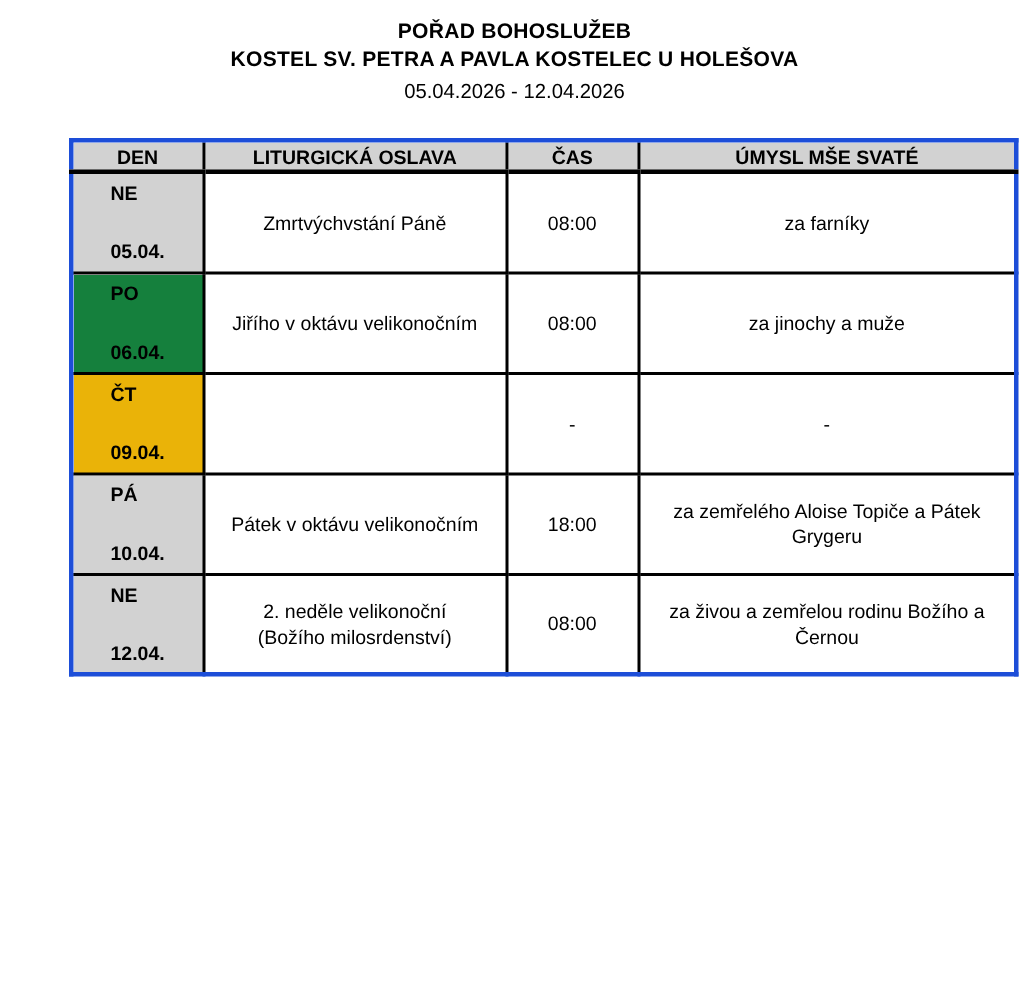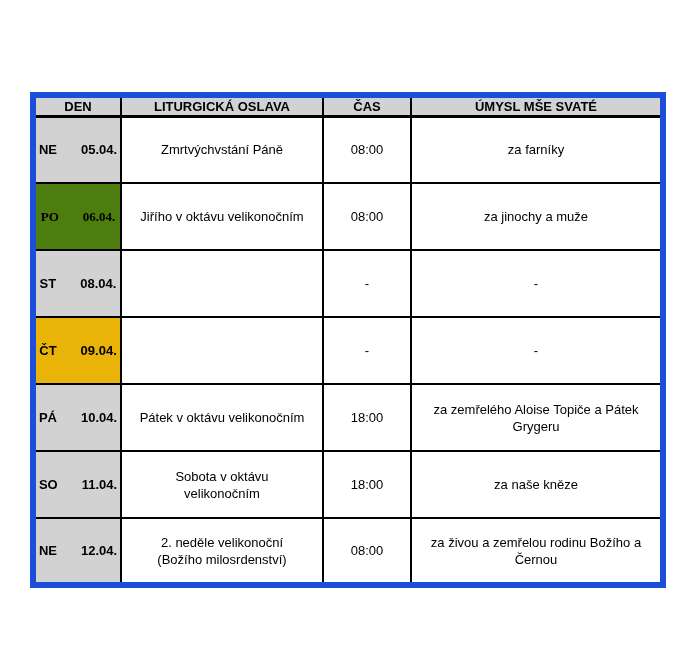--- a/index.html
+++ b/index.html
@@ -31,25 +31,25 @@
   }
   .title-line3 {
     font-size: 13.5px;
     font-weight: normal;
     line-height: 20px;
     margin-top: 2px;
   }
 
   table.schedule {
     position: absolute;
-    left: 30px;
+    left: 46px;
     top: 92px;
     width: 630px;
     border-collapse: collapse;
-    border: 6px solid #1d4ed8;
+    border: 3px solid #1d4ed8;
     table-layout: fixed;
   }
   table.schedule th,
   table.schedule td {
     border: 2px solid #000000;
     font-size: 13px;
     text-align: center;
     vertical-align: middle;
     padding: 1px 2px;
     overflow: hidden;
@@ -69,38 +69,44 @@
 
   td.day-cell {
     font-weight: bold;
     white-space: nowrap;
   }
   td.day-cell .day-wrap {
     display: inline-flex;
     justify-content: center;
     align-items: flex-start;
     gap: 24px;
+    flex-direction: column;
   }
   td.cel-cell .cel-text {
     display: inline-block;
     max-width: 165px;
     line-height: 17px;
   }
   td.int-cell .int-text {
     display: inline-block;
     max-width: 248px;
     line-height: 17px;
     text-align: center;
   }
 </style>
 </head>
 <body>
 
 <div class="page">
 
+  <div class="title-block">
+    <div class="title-line1">POŘAD BOHOSLUŽEB</div>
+    <div class="title-line2">KOSTEL SV. PETRA A PAVLA KOSTELEC U HOLEŠOVA</div>
+    <div class="title-line3">05.04.2026 - 12.04.2026</div>
+  </div>
 
   <table class="schedule">
     <colgroup>
       <col class="c-day">
         <col class="c-cel">
         <col class="c-time">
         <col class="c-int">
     </colgroup>
     <thead>
       <tr>
@@ -116,40 +122,29 @@
           <span class="day-wrap">
               <span>NE</span>
               <span>05.04.</span>
             </span>
         </td>
         <td class="cel-cell"><span class="cel-text">Zmrtvýchvstání Páně</span></td>
         <td class="time-cell">08:00</td>
         <td class="int-cell"><span class="int-text">za farníky</span></td>
       </tr>
       <tr>
-        <td class="day-cell shaded" style="background: #4d7c0f; font-family: Liberation Serif, serif;">
+        <td class="day-cell shaded" style="background: #15803d;">
           <span class="day-wrap">
               <span>PO</span>
               <span>06.04.</span>
             </span>
         </td>
         <td class="cel-cell"><span class="cel-text">Jiřího v oktávu velikonočním</span></td>
         <td class="time-cell">08:00</td>
         <td class="int-cell"><span class="int-text">za jinochy a muže</span></td>
-      </tr>
-      <tr>
-        <td class="day-cell shaded" style="background: rgb(210, 210, 210);">
-          <span class="day-wrap">
-              <span>ST</span>
-              <span>08.04.</span>
-            </span>
-        </td>
-        <td class="cel-cell"><span class="cel-text"></span></td>
-        <td class="time-cell">-</td>
-        <td class="int-cell"><span class="int-text">-</span></td>
       </tr>
       <tr>
         <td class="day-cell shaded" style="background: #eab308;">
           <span class="day-wrap">
               <span>ČT</span>
               <span>09.04.</span>
             </span>
         </td>
         <td class="cel-cell"><span class="cel-text"></span></td>
         <td class="time-cell">-</td>
@@ -162,31 +157,20 @@
               <span>10.04.</span>
             </span>
         </td>
         <td class="cel-cell"><span class="cel-text">Pátek v oktávu velikonočním</span></td>
         <td class="time-cell">18:00</td>
         <td class="int-cell"><span class="int-text">za zemřelého Aloise Topiče a Pátek Grygeru</span></td>
       </tr>
       <tr>
         <td class="day-cell shaded" style="background: rgb(210, 210, 210);">
           <span class="day-wrap">
-              <span>SO</span>
-              <span>11.04.</span>
-            </span>
-        </td>
-        <td class="cel-cell"><span class="cel-text">Sobota v oktávu velikonočním</span></td>
-        <td class="time-cell">18:00</td>
-        <td class="int-cell"><span class="int-text">za naše kněze</span></td>
-      </tr>
-      <tr>
-        <td class="day-cell shaded" style="background: rgb(210, 210, 210);">
-          <span class="day-wrap">
               <span>NE</span>
               <span>12.04.</span>
             </span>
         </td>
         <td class="cel-cell"><span class="cel-text">2. neděle velikonoční (Božího milosrdenství)</span></td>
         <td class="time-cell">08:00</td>
         <td class="int-cell"><span class="int-text">za živou a zemřelou rodinu Božího a Černou</span></td>
       </tr>
     </tbody>
   </table>

